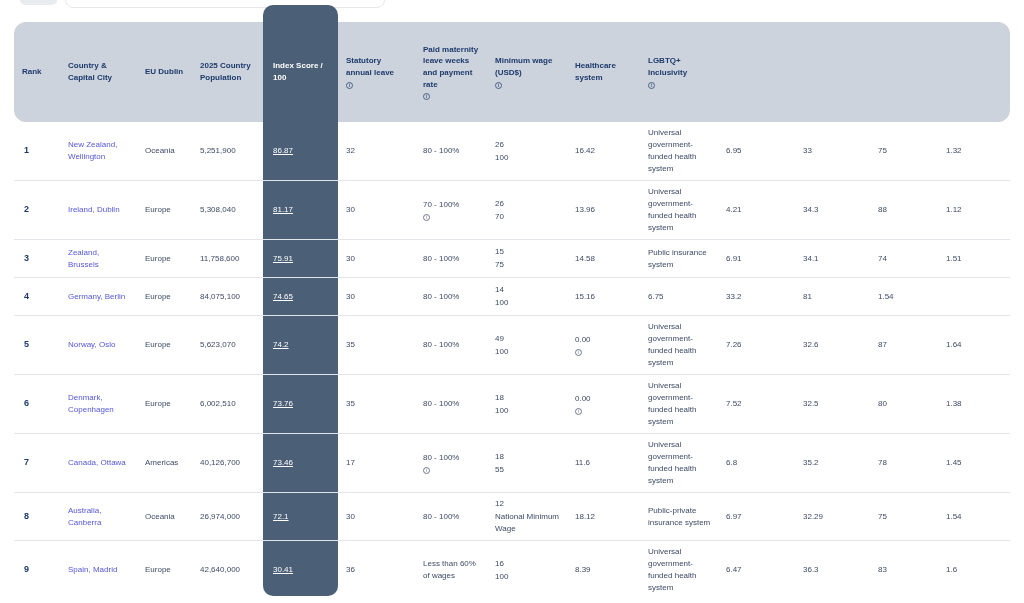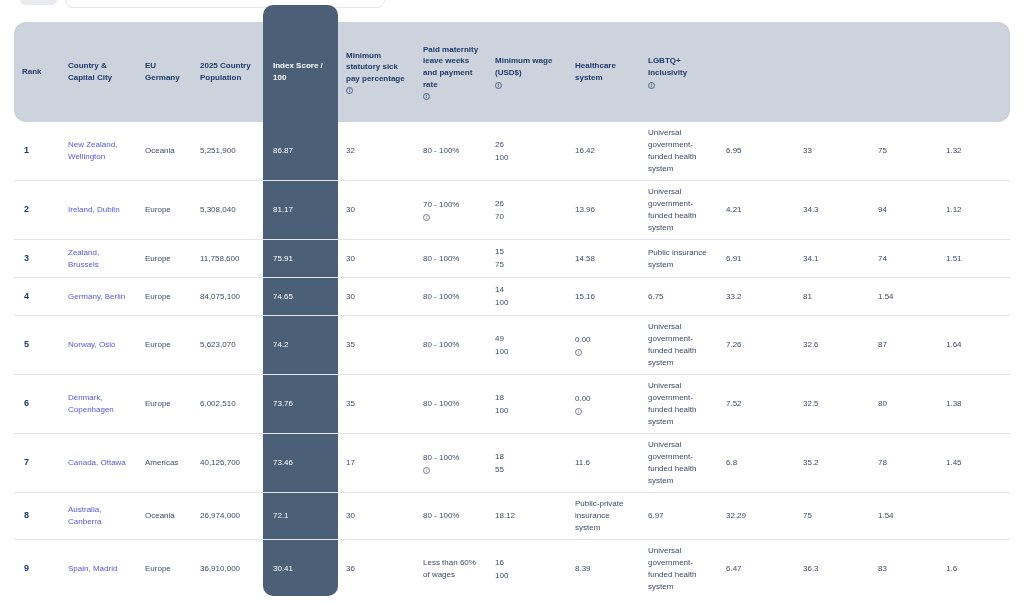--- a/index.html
+++ b/index.html
@@ -41,21 +41,21 @@
     font-size:8px; font-weight:bold; color:#1d3a6b; line-height:1.45;
   }
   .hcell.hl { color:#ffffff; padding-left:10px; }
   .table-body { position:absolute; left:14px; top:122px; z-index:3; width:996px; }
   .row { align-items:center; padding:5px 0; min-height:38px; position:relative; }
   .row + .row { border-top:1px solid #e2e5ea; }
   .cell {
     padding:0 6px 0 8px; font-size:8px; color:#3d4a66; line-height:1.5;
   }
   .cell.rank { font-weight:bold; color:#1d3a6b; font-size:9px; padding-left:10px; }
-  .cell.score { color:#ffffff; padding-left:10px; }
+  .cell.score { color:#ffffff; padding-left:10px;text-decoration:underline; }
   .country-link { color:#5557d8; text-decoration:none; cursor:pointer; display:inline-block; }
   .info-icon {
     display:inline-flex; align-items:center; justify-content:center;
     width:7px; height:7px; border:1px solid currentColor; border-radius:50%;
     font-size:5px; line-height:1; opacity:.75; margin-top:2px;
   }
   .stack { display:flex; flex-direction:column; align-items:flex-start; gap:1px; }
 </style>
 </head>
 <body>
@@ -76,39 +76,39 @@
       </div>
     </div>
       <div class="hcell">
       <div class="stack">
         <span class="hlabel">Country &amp; Capital City</span>
 
       </div>
     </div>
       <div class="hcell">
       <div class="stack">
-        <span class="hlabel">EU Germany</span>
+        <span class="hlabel">EU Dublin</span>
 
       </div>
     </div>
       <div class="hcell">
       <div class="stack">
         <span class="hlabel">2025 Country Population</span>
 
       </div>
     </div>
       <div class="hcell hl">
       <div class="stack">
         <span class="hlabel">Index Score / 100</span>
 
       </div>
     </div>
       <div class="hcell">
       <div class="stack">
-        <span class="hlabel">Minimum statutory sick pay percentage</span>
+        <span class="hlabel">Statutory annual leave</span>
         <span class="info-icon">i</span>
       </div>
     </div>
       <div class="hcell">
       <div class="stack">
         <span class="hlabel">Paid maternity leave weeks and payment rate</span>
         <span class="info-icon">i</span>
       </div>
     </div>
       <div class="hcell">
@@ -188,21 +188,21 @@
       </div>
       <div class="cell">
         <div class="stack">
           <span>13.96</span>
 
         </div>
       </div>
       <div class="cell">Universal government-funded health system</div>
       <div class="cell">4.21</div>
       <div class="cell">34.3</div>
-      <div class="cell">94</div>
+      <div class="cell">88</div>
       <div class="cell">1.12</div>
     </div>
       <div class="row grid">
       <div class="cell rank">3</div>
       <div class="cell">
         <span class="country-link">Zealand, Brussels</span>
       </div>
       <div class="cell">Europe</div>
       <div class="cell">11,758,600</div>
       <div class="cell score">75.91</div>
@@ -372,37 +372,43 @@
       <div class="cell score">72.1</div>
       <div class="cell">30</div>
       <div class="cell">
         <div class="stack">
           <span>80 - 100%</span>
 
         </div>
       </div>
       <div class="cell">
         <div class="stack">
+          <span>12</span>
+          <span>National Minimum Wage</span>
+        </div>
+      </div>
+      <div class="cell">
+        <div class="stack">
           <span>18.12</span>
 
         </div>
       </div>
       <div class="cell">Public-private insurance system</div>
       <div class="cell">6.97</div>
       <div class="cell">32.29</div>
       <div class="cell">75</div>
       <div class="cell">1.54</div>
     </div>
       <div class="row grid">
       <div class="cell rank">9</div>
       <div class="cell">
         <span class="country-link">Spain, Madrid</span>
       </div>
       <div class="cell">Europe</div>
-      <div class="cell">36,910,000</div>
+      <div class="cell">42,640,000</div>
       <div class="cell score">30.41</div>
       <div class="cell">36</div>
       <div class="cell">
         <div class="stack">
           <span>Less than 60% of wages</span>
 
         </div>
       </div>
       <div class="cell">
         <div class="stack">

